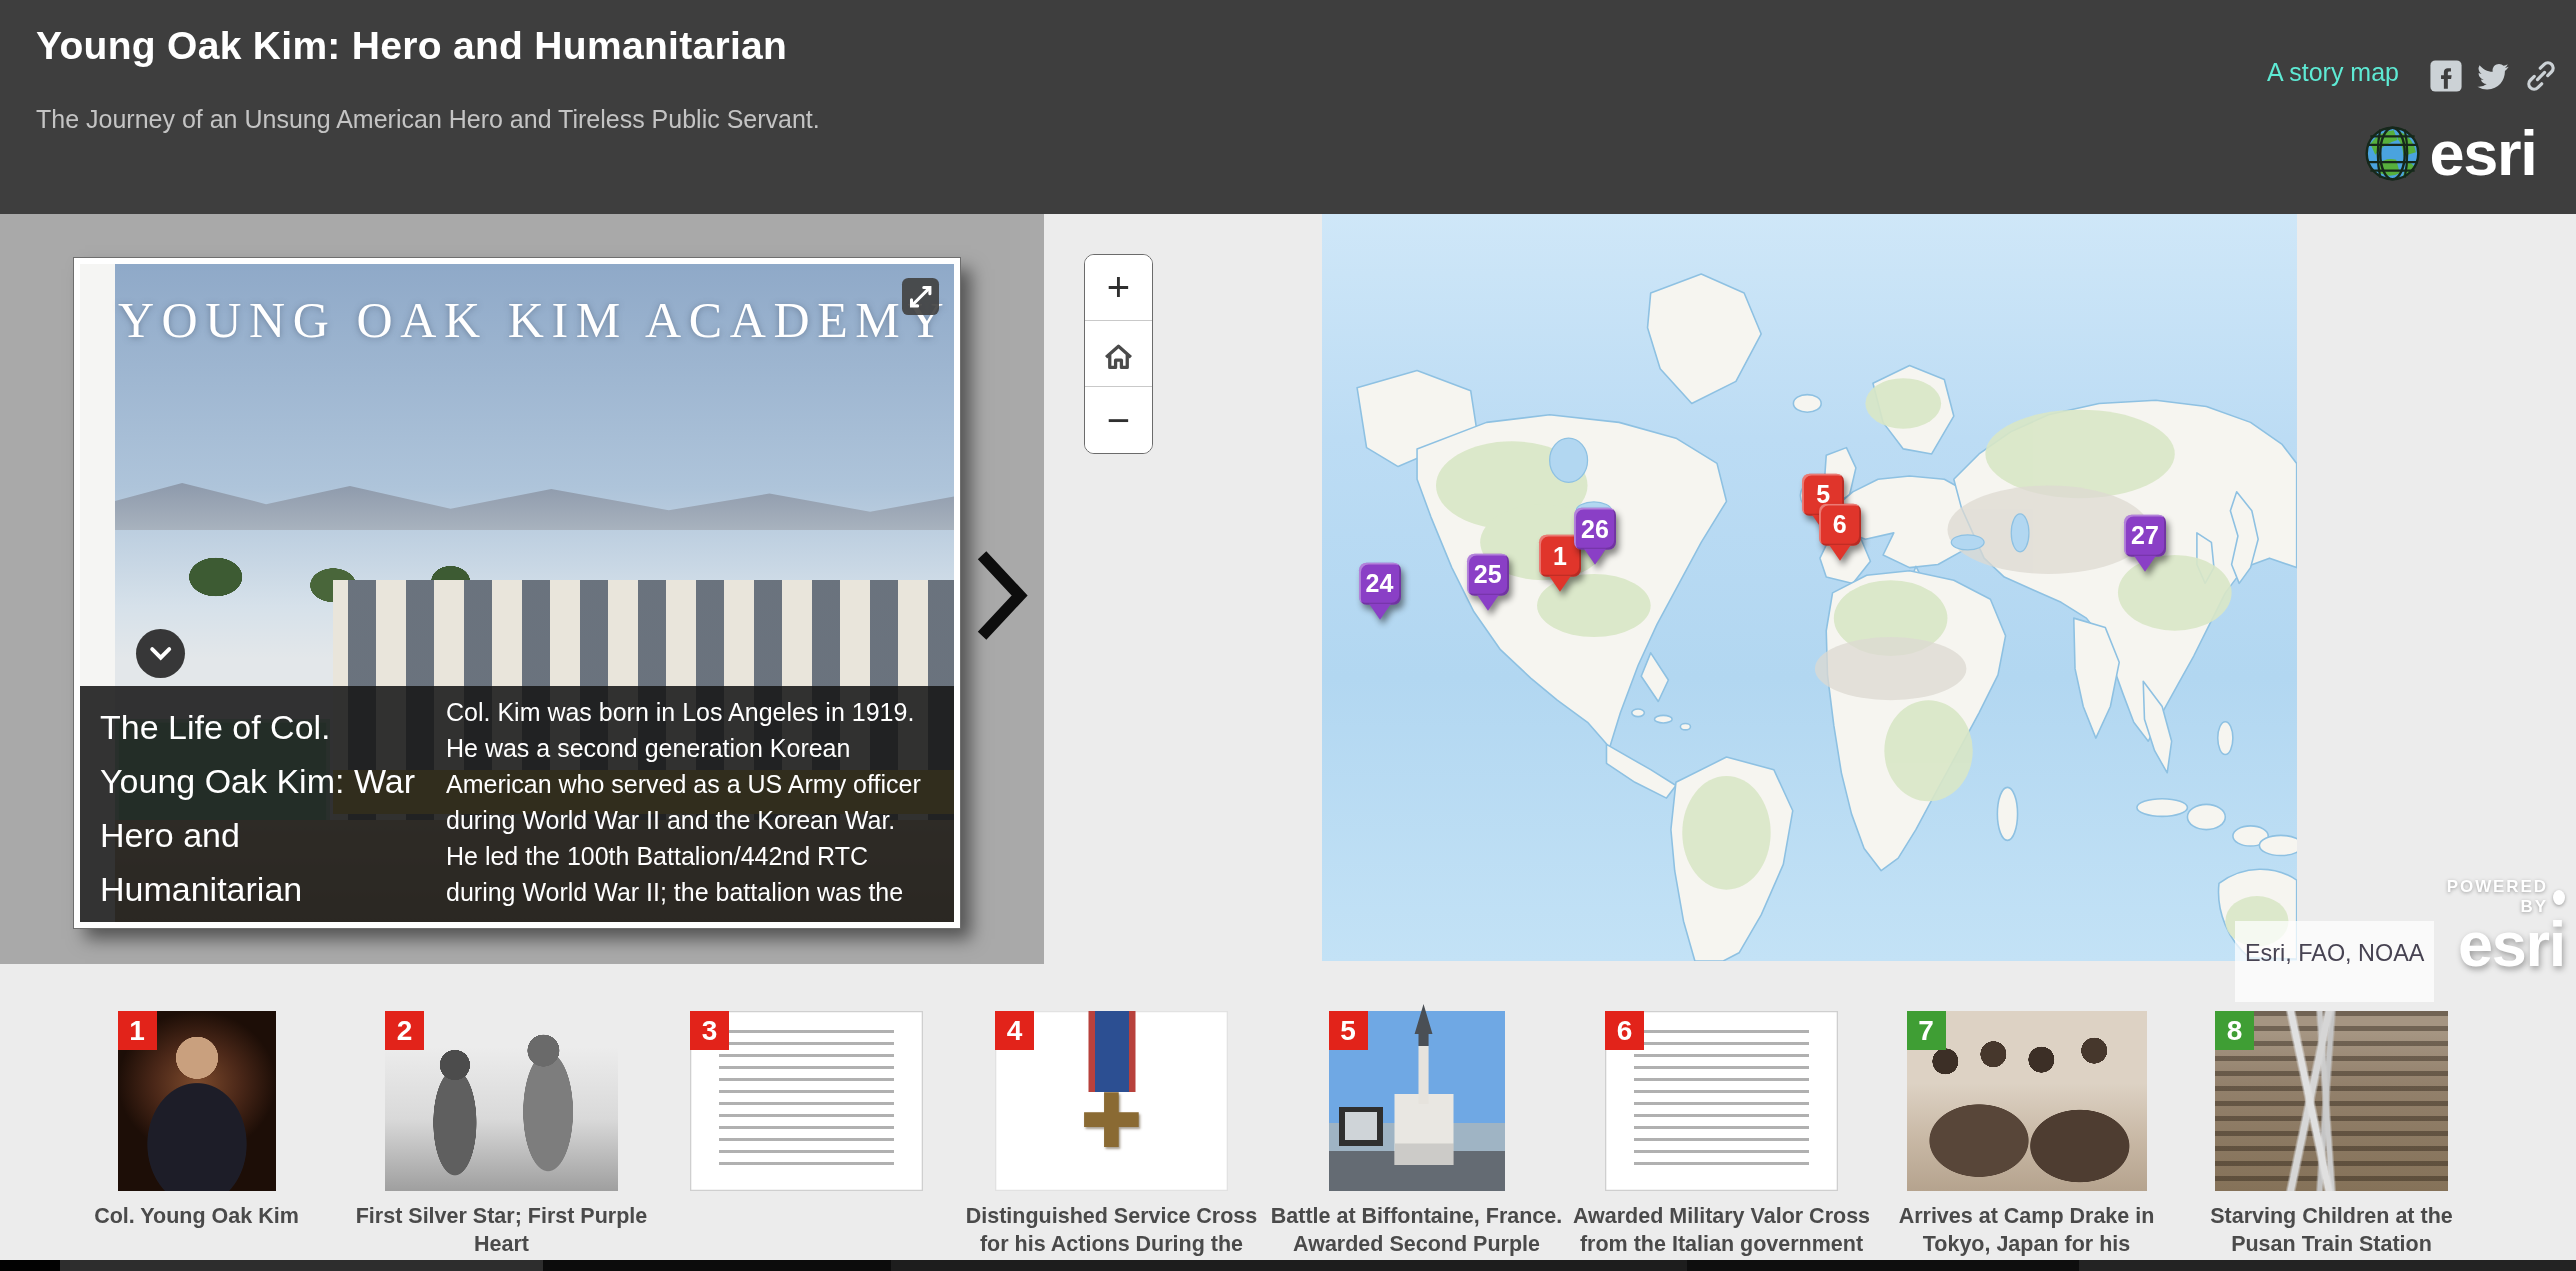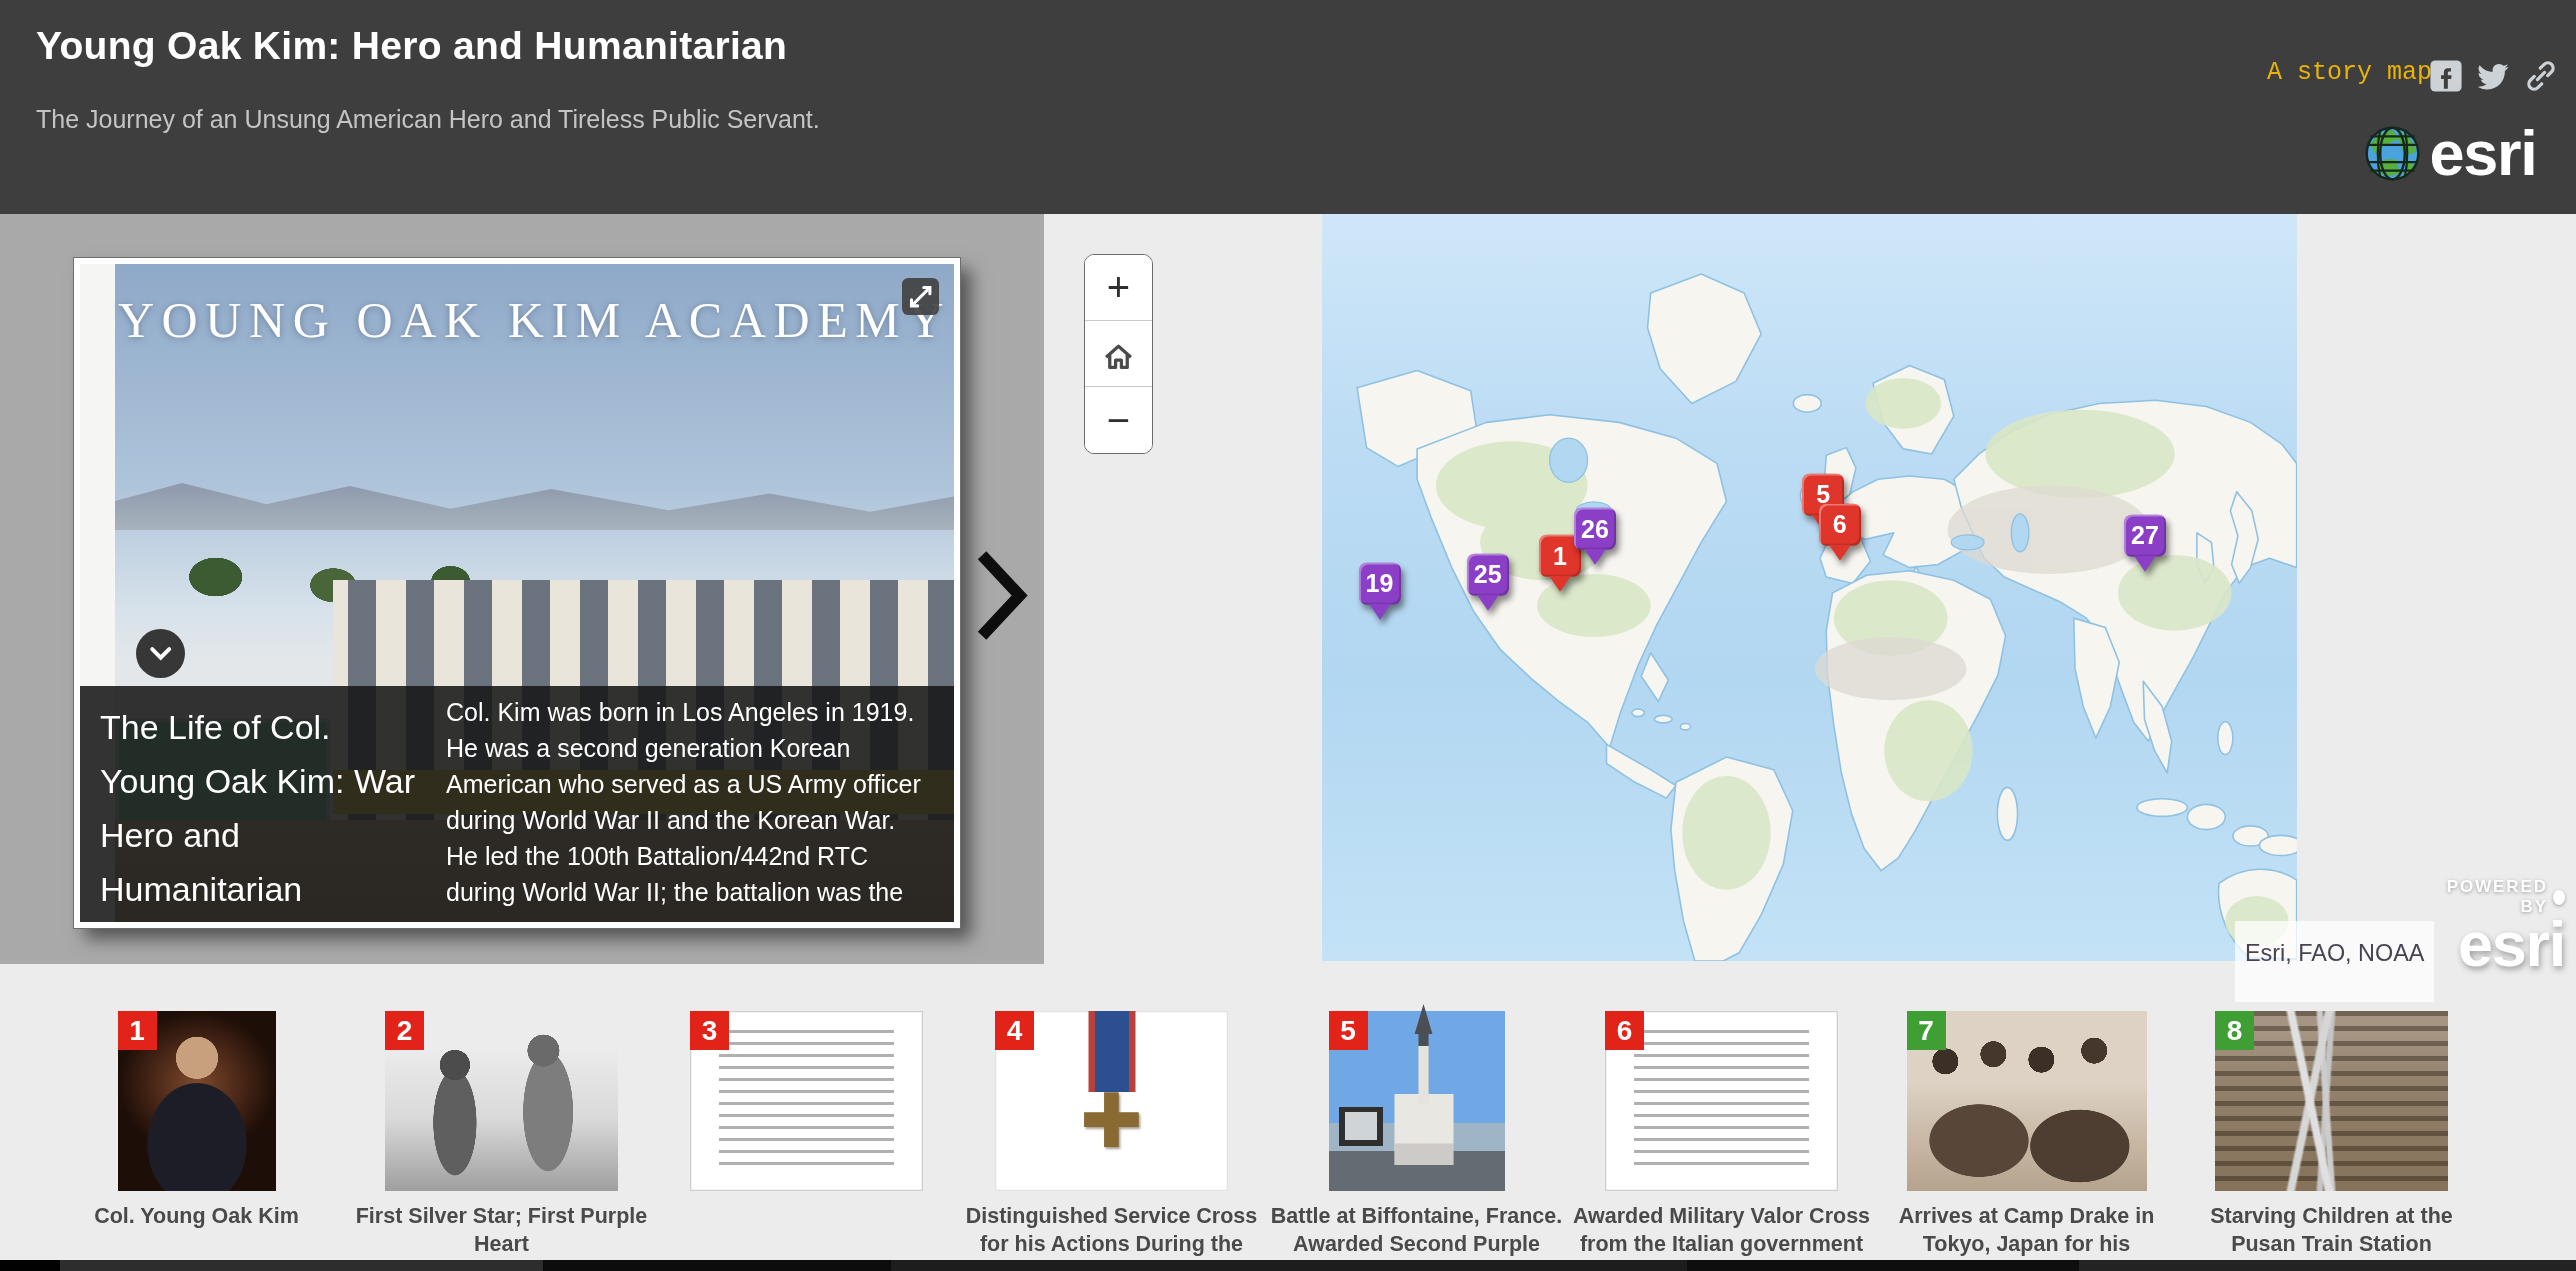--- a/index.html
+++ b/index.html
@@ -3,21 +3,21 @@
 <meta charset="utf-8">
 <style>
   html,body{margin:0;padding:0;background:#ececec;}
   .root{position:relative;width:2576px;height:1272px;overflow:hidden;
         font-family:"Liberation Sans",sans-serif;background:#ececec;}
 
   
   .header{position:absolute;left:0;top:0;width:2576px;height:214px;background:#3e3e3e;}
   .page-title{position:absolute;left:36px;top:24px;margin:0;font-size:39px;font-weight:bold;color:#ffffff;letter-spacing:0.3px;}
   .page-subtitle{position:absolute;left:36px;top:105px;margin:0;font-size:25px;font-weight:normal;color:#c4c4c4;}
-  .story-map-label{position:absolute;left:2267px;top:58px;font-size:25px;color:#eab308;font-family:Liberation Mono, monospace;}
+  .story-map-label{position:absolute;left:2267px;top:58px;font-size:25px;color:#5eead4;}
   .share{position:absolute;top:59px;width:34px;height:34px;cursor:pointer;}
   .share svg{width:100%;height:100%;}
   .share.fb{left:2429px;} .share.tw{left:2476px;} .share.link{left:2524px;}
   .esri-logo{position:absolute;left:2363px;top:124px;display:flex;align-items:center;cursor:pointer;}
   .esri-globe{width:59px;height:59px;}
   .esri-brand{font-size:63px;font-weight:bold;color:#ffffff;letter-spacing:-1.3px;line-height:59px;margin-left:7.6px;}
 
   
   .panel{position:absolute;left:0;top:214px;width:1044px;height:750px;background:#a9a9a9;}
   .card{position:absolute;left:74px;top:44px;width:874px;height:658px;border:6.3px solid #ffffff;
@@ -291,21 +291,21 @@
       </g>
       <g fill="#b2d7f1" stroke="#8ec1e2" stroke-width="2">
         <ellipse cx="390" cy="390" rx="30" ry="35"></ellipse>
           <ellipse cx="430" cy="470" rx="28" ry="14"></ellipse>
         <ellipse cx="1105" cy="505" rx="14" ry="30"></ellipse>
           <ellipse cx="1022" cy="520" rx="26" ry="12"></ellipse>
       </g>
     </svg>
     <div class="markers">
         <div class="marker" style="--pin: #8a3fc6; left: 5.9%; top: 49.9%;">
-          <span>19</span>
+          <span>24</span>
         </div>
         <div class="marker" style="--pin: #8a3fc6; left: 17%; top: 45.5%; margin-top: 24px;">
           <span>25</span>
         </div>
         <div class="marker" style="--pin: #e0352b; left: 24.4%; top: 46.2%;">
           <span>1</span>
         </div>
         <div class="marker" style="--pin: #8a3fc6; left: 28%; top: 42.6%;">
           <span>26</span>
         </div>

